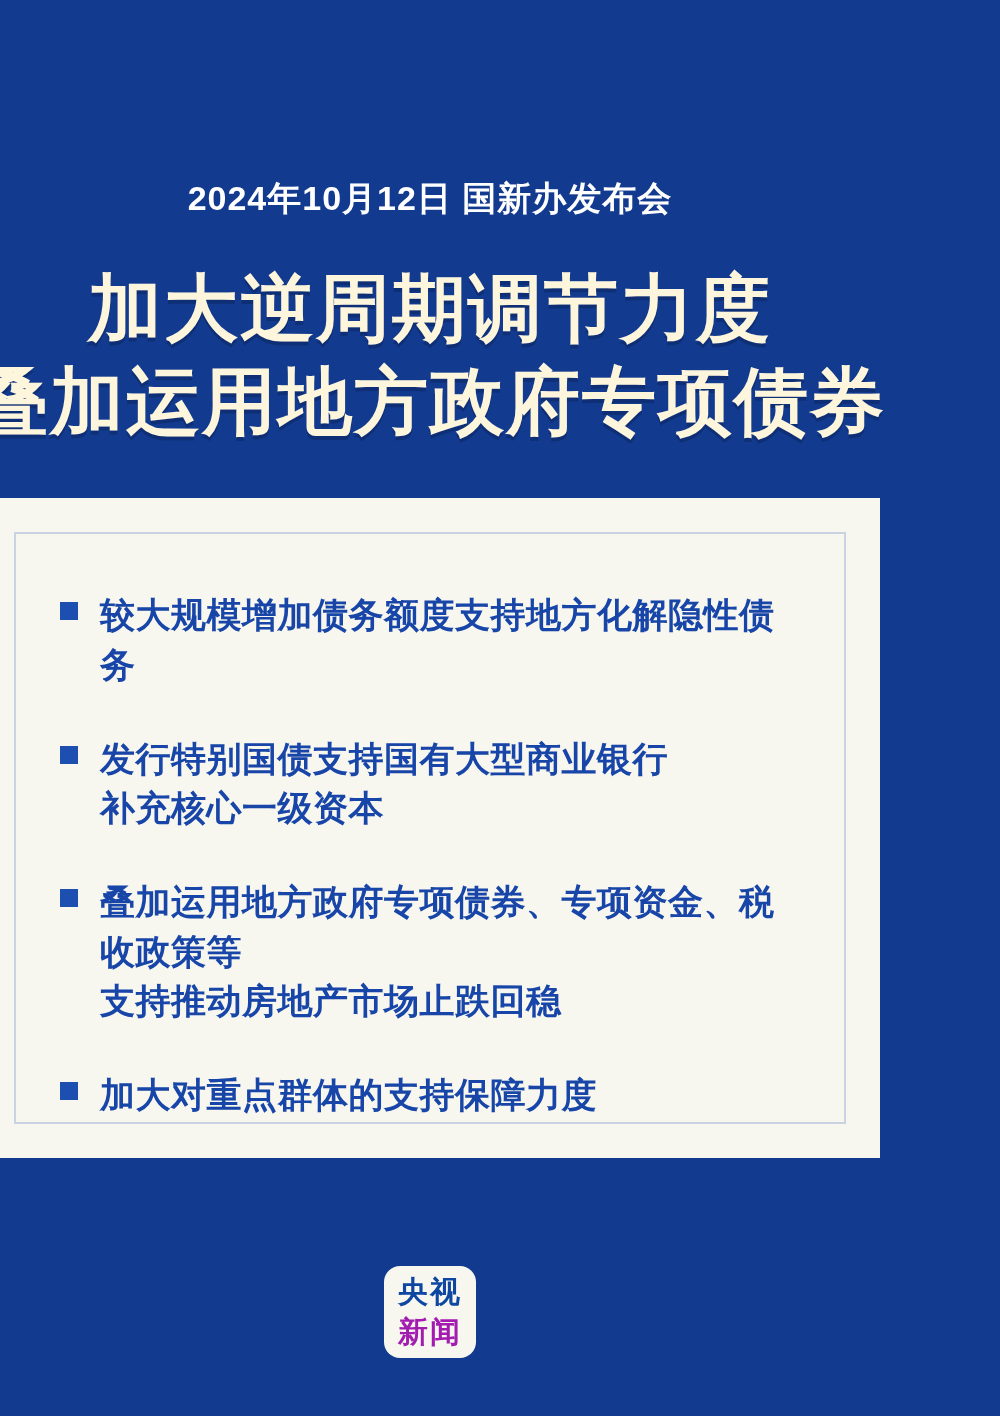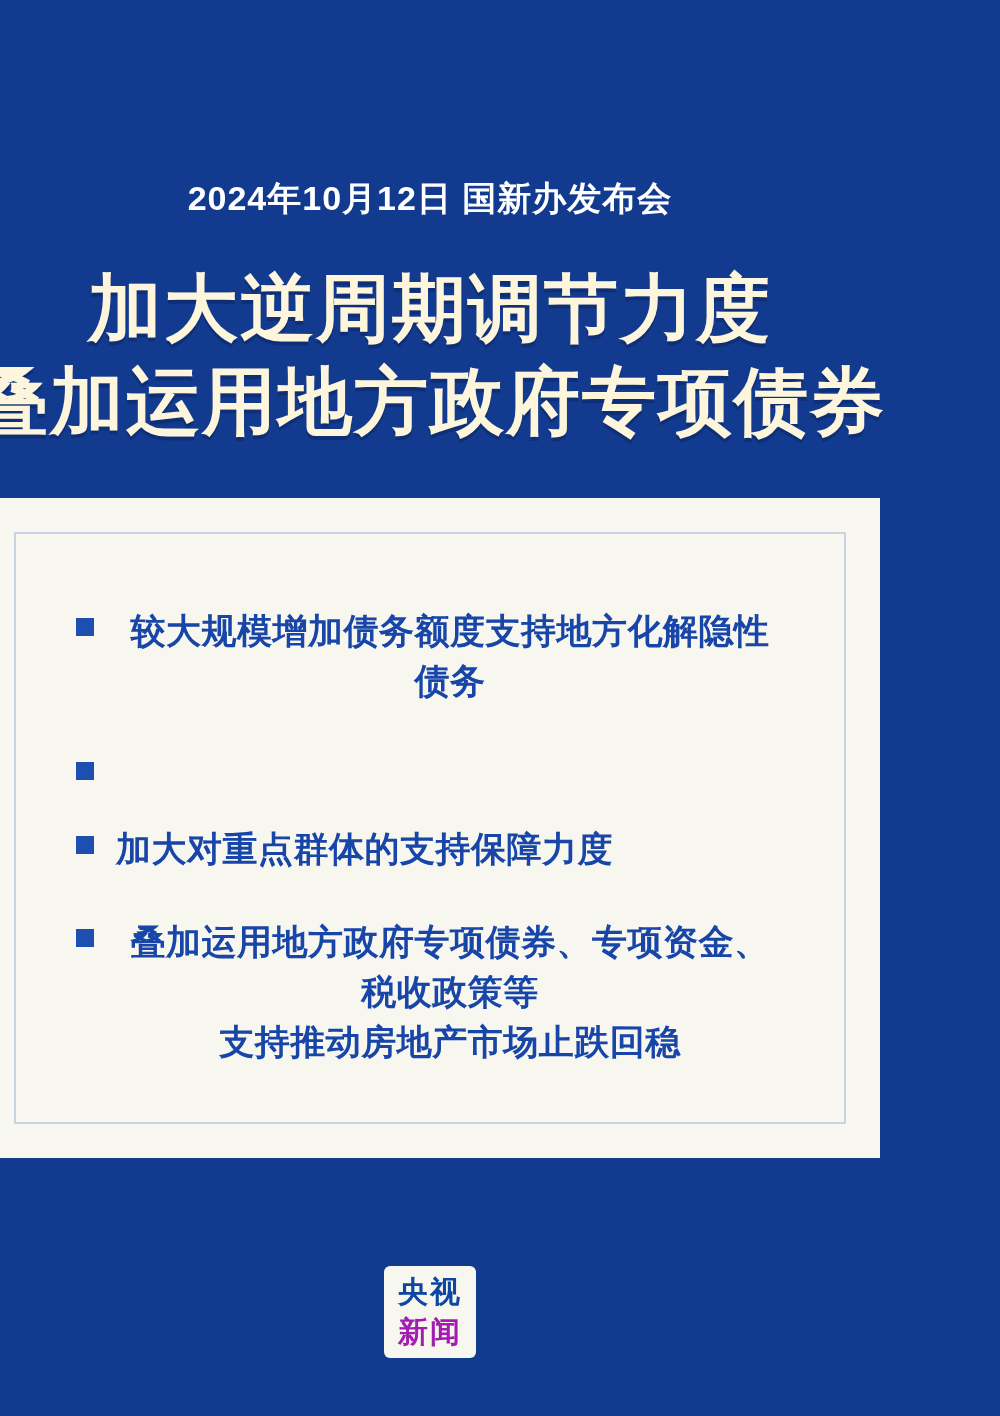--- a/index.html
+++ b/index.html
@@ -73,23 +73,22 @@
   .card-inner {
     width: 100%;
     height: 100%;
     border: 2px solid #c9d3e4;
     box-sizing: border-box;
     padding: 56px 44px 0 44px;
   }
 
   .bullet-list {
     list-style: none;
-    margin: 16px;
+    margin: 0;
     padding: 0;
-    text-align: center;
   }
   .bullet-item {
     display: flex;
     align-items: flex-start;
     margin-bottom: 44px;
   }
   .bullet-item:last-child { margin-bottom: 0; }
 
   .bullet-marker {
     width: 18px;
@@ -115,21 +114,21 @@
     left: 0;
     right: 0;
     bottom: 58px;
     display: flex;
     justify-content: center;
   }
   .logo {
     width: 92px;
     height: 92px;
     background: #f7f6ef;
-    border-radius: 6px;
+    border-radius: 16px;
     display: grid;
     grid-template-rows: 1fr 1fr;
     align-items: center;
     justify-items: center;
     padding: 6px 0;
     box-sizing: border-box;
   }
   .logo-top {
     color: #0d47a1;
     font-size: 30px;
@@ -165,34 +164,38 @@
 
         <li class="bullet-item">
           <span class="bullet-marker"></span>
           <span class="bullet-text">
             <span>较大规模增加债务额度支持地方化解隐性债务</span>
           </span>
         </li>
 
         <li class="bullet-item">
           <span class="bullet-marker"></span>
-        </li>
-
-        <li class="bullet-item">
-          <span class="bullet-marker"></span>
-          <span class="bullet-text">
-            <span>加大对重点群体的支持保障力度</span>
+          <span class="bullet-text">
+            <span>发行特别国债支持国有大型商业银行</span>
+            <span class="sub">补充核心一级资本</span>
           </span>
         </li>
 
         <li class="bullet-item">
           <span class="bullet-marker"></span>
           <span class="bullet-text">
             <span>叠加运用地方政府专项债券、专项资金、税收政策等</span>
             <span class="sub">支持推动房地产市场止跌回稳</span>
+          </span>
+        </li>
+
+        <li class="bullet-item">
+          <span class="bullet-marker"></span>
+          <span class="bullet-text">
+            <span>加大对重点群体的支持保障力度</span>
           </span>
         </li>
 
       </ul>
     </div>
   </div>
 
   <div class="logo-wrap">
     <div class="logo">
       <span class="logo-top">央视</span>

